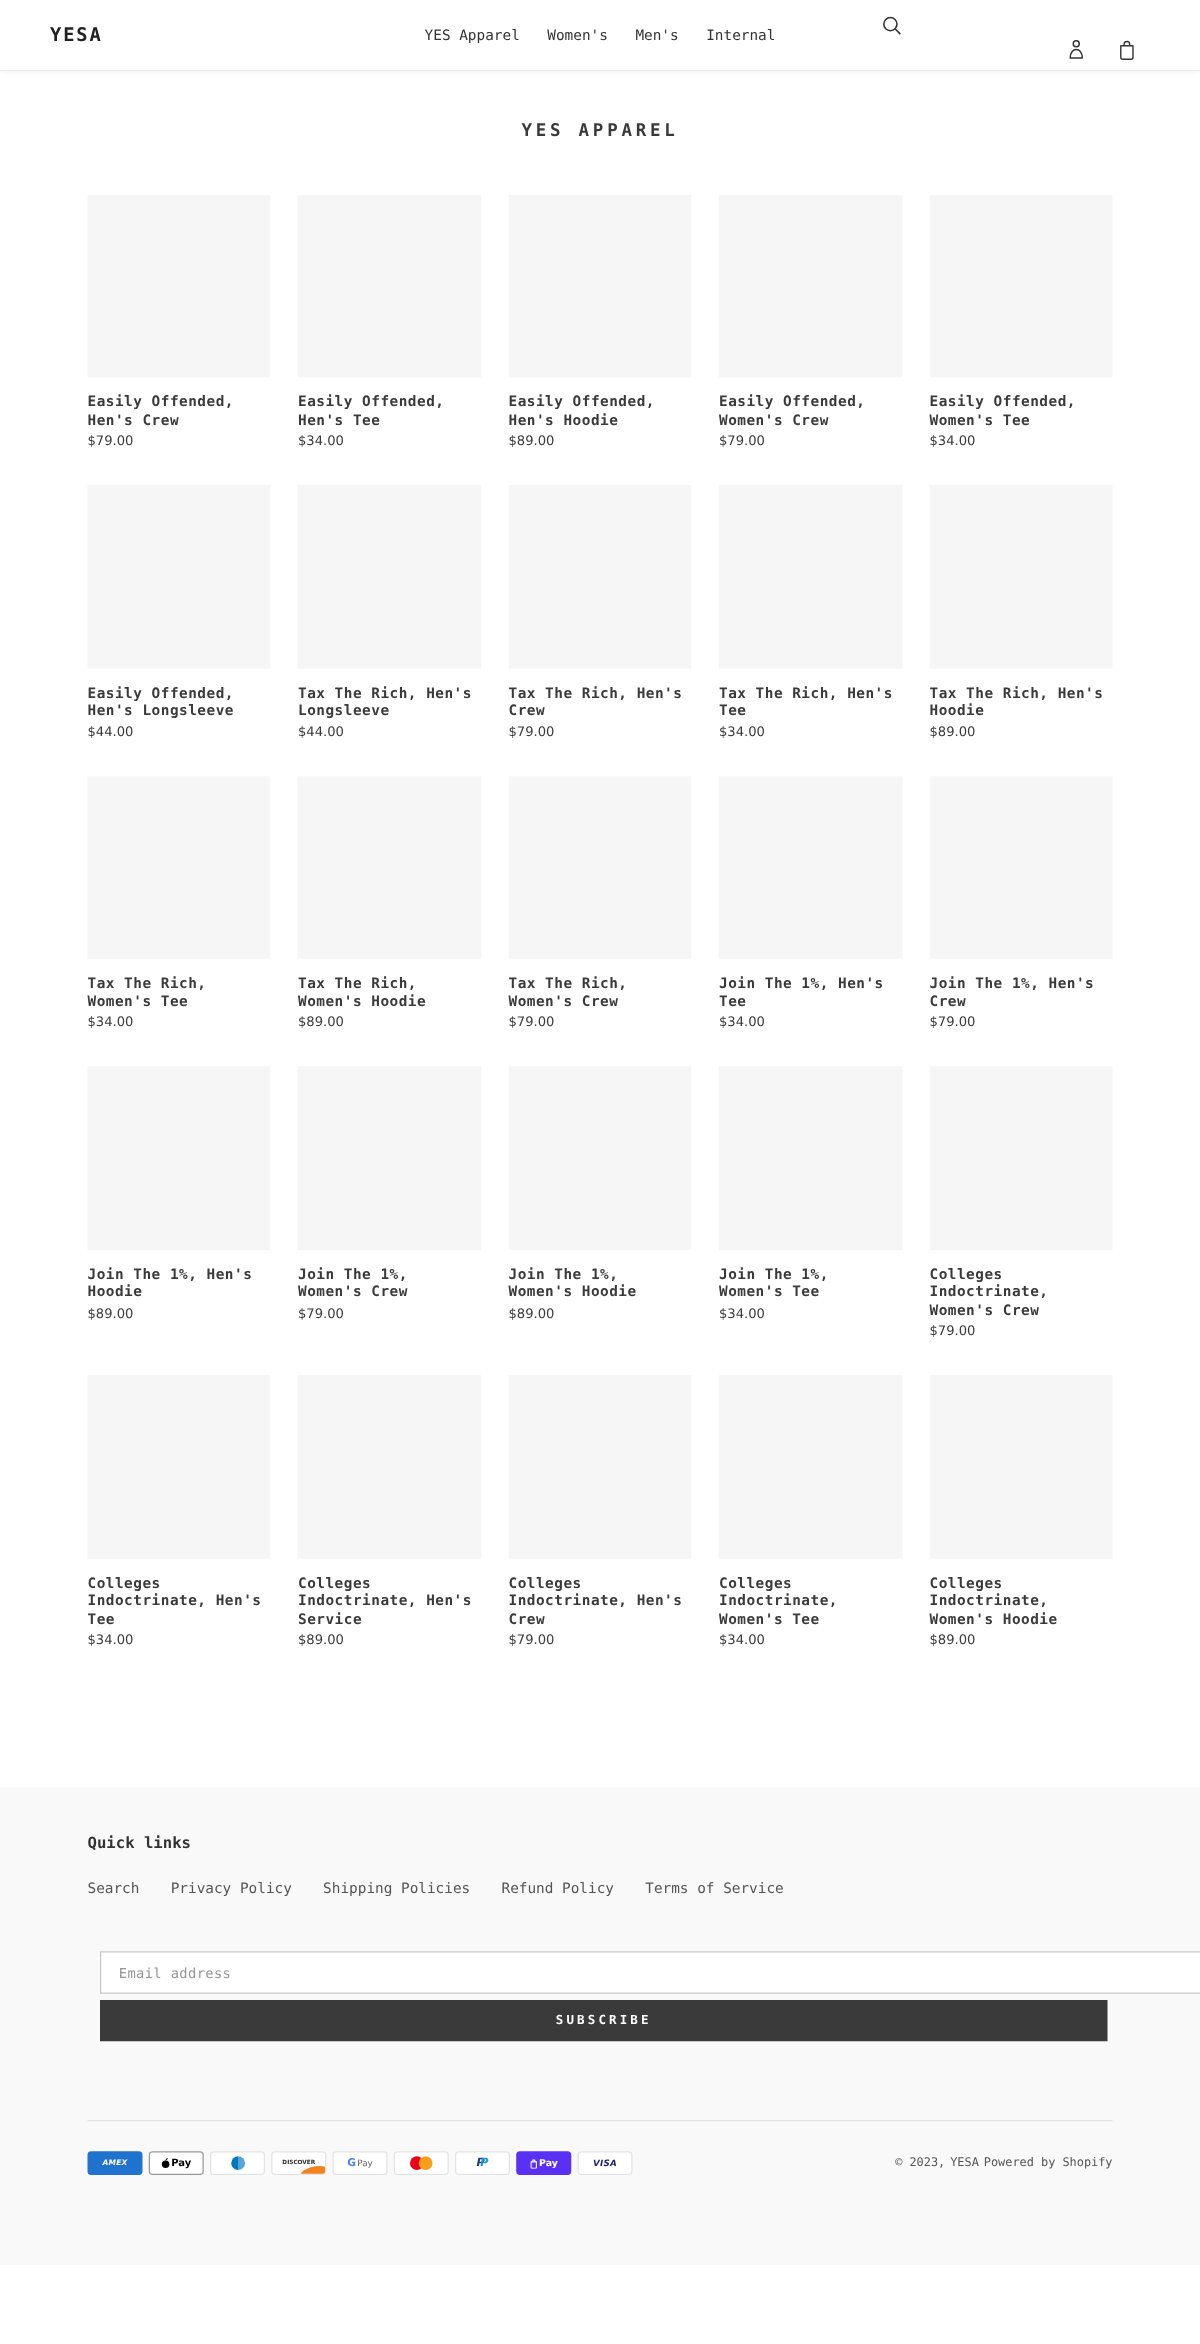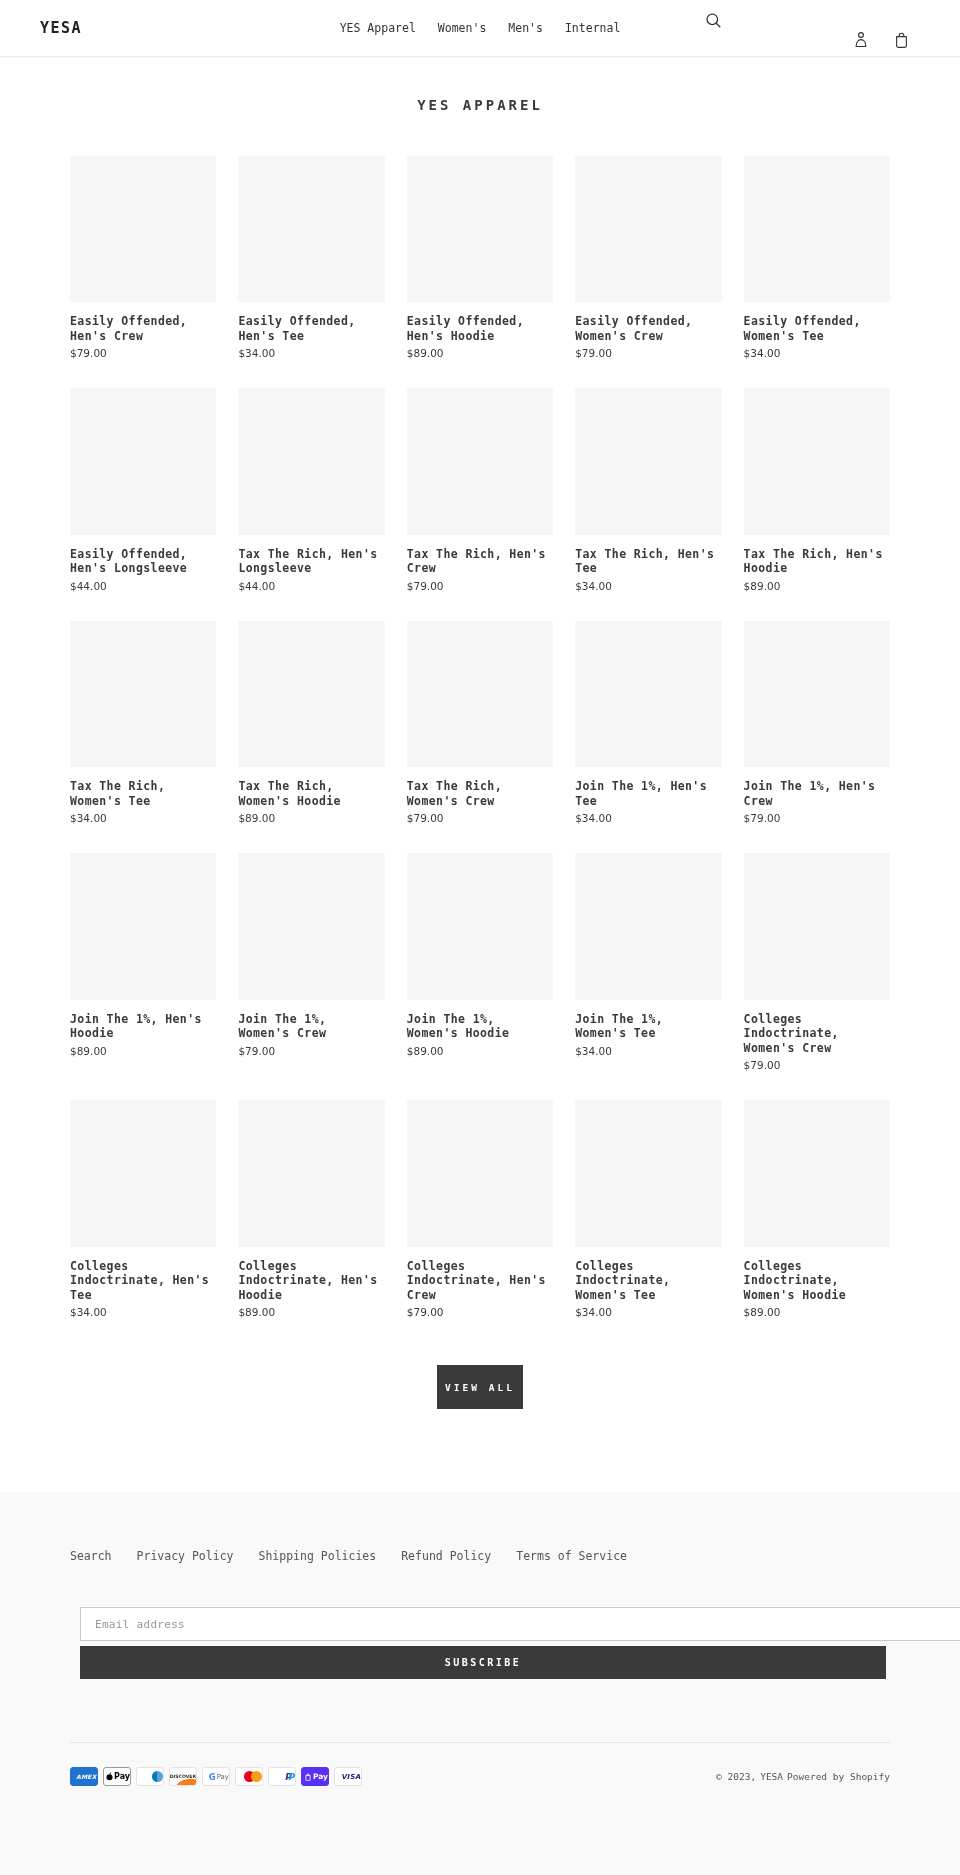--- a/index.html
+++ b/index.html
@@ -49,22 +49,22 @@
   .email-input { margin-top:19px; display:block; width:882px; height:34px;
     border:1px solid #c9c9c9; background:#fff; padding:0 14px;
     font-family:"DejaVu Sans Mono", monospace; font-size:11px; color:#333; }
   .email-input::placeholder { color:#969696; letter-spacing:.3px; }
   .subscribe { margin-top:5px; display:block; width:806px; height:33px; background:#3a3a3a;
     color:#fff; border:none; cursor:pointer; font-family:"DejaVu Sans Mono", monospace;
     font-size:10px; font-weight:600; letter-spacing:2.5px; }
   .footer-bottom { margin-top:63px; border-top:1px solid #e3e3e3; padding-top:24px;
     display:flex; align-items:center; justify-content:space-between; }
   .pay-row { display:flex; gap:5px; }
-  .pay { width:28px; height:19px; border-radius:3px; background:#fff;
-    border:1px solid #e3e3e3; display:flex; align-items:center; justify-content:flex-end;
+  .pay { width:44px; height:19px; border-radius:3px; background:#fff;
+    border:1px solid #e3e3e3; display:flex; align-items:center; justify-content:center;
     position:relative; overflow:hidden; font-family:"DejaVu Sans", sans-serif; }
   .pay-amex { background:#1f72cd; border-color:#1f72cd; color:#fff; font-style:italic;
     font-weight:bold; font-size:6px; letter-spacing:.2px; }
   .pay-applepay { border-color:#999; color:#000; font-weight:bold; font-size:8px; gap:1px; }
   .pay-diners .circ { width:11px; height:11px; border-radius:50%;
     background:linear-gradient(90deg,#0079be 50%,#55a5d6 50%); }
   .pay-discover { font-size:4.6px; font-weight:bold; color:#2d2926; }
   .pay-discover .dtxt { position:relative; z-index:2; }
   .pay-discover::after { content:""; position:absolute; right:-6px; bottom:-8px;
     width:26px; height:14px; background:#f48120; border-radius:50%; transform:rotate(-7deg); }
@@ -251,21 +251,21 @@
         </div>
 
         <div class="card">
           <div class="thumb"></div>
           <div class="ptitle">Colleges Indoctrinate, Hen's Tee</div>
           <div class="price">$34.00</div>
         </div>
 
         <div class="card">
           <div class="thumb"></div>
-          <div class="ptitle">Colleges Indoctrinate, Hen's Hoodie</div>
+          <div class="ptitle">Colleges Indoctrinate, Hen's Service</div>
           <div class="price">$89.00</div>
         </div>
 
         <div class="card">
           <div class="thumb"></div>
           <div class="ptitle">Colleges Indoctrinate, Hen's Crew</div>
           <div class="price">$79.00</div>
         </div>
 
         <div class="card">
@@ -273,29 +273,27 @@
           <div class="ptitle">Colleges Indoctrinate, Women's Tee</div>
           <div class="price">$34.00</div>
         </div>
 
         <div class="card">
           <div class="thumb"></div>
           <div class="ptitle">Colleges Indoctrinate, Women's Hoodie</div>
           <div class="price">$89.00</div>
         </div>
 
-    </div>
-    <div class="btn-row">
-      <button class="view-all">VIEW ALL</button>
     </div>
   </div>
 </main>
 
 <footer>
   <div class="page-width">
+    <div class="ql-title">Quick links</div>
     <div class="links-row">
 
         <a class="f-link">Search</a>
 
         <a class="f-link">Privacy Policy</a>
 
         <a class="f-link">Shipping Policies</a>
 
         <a class="f-link">Refund Policy</a>
 

